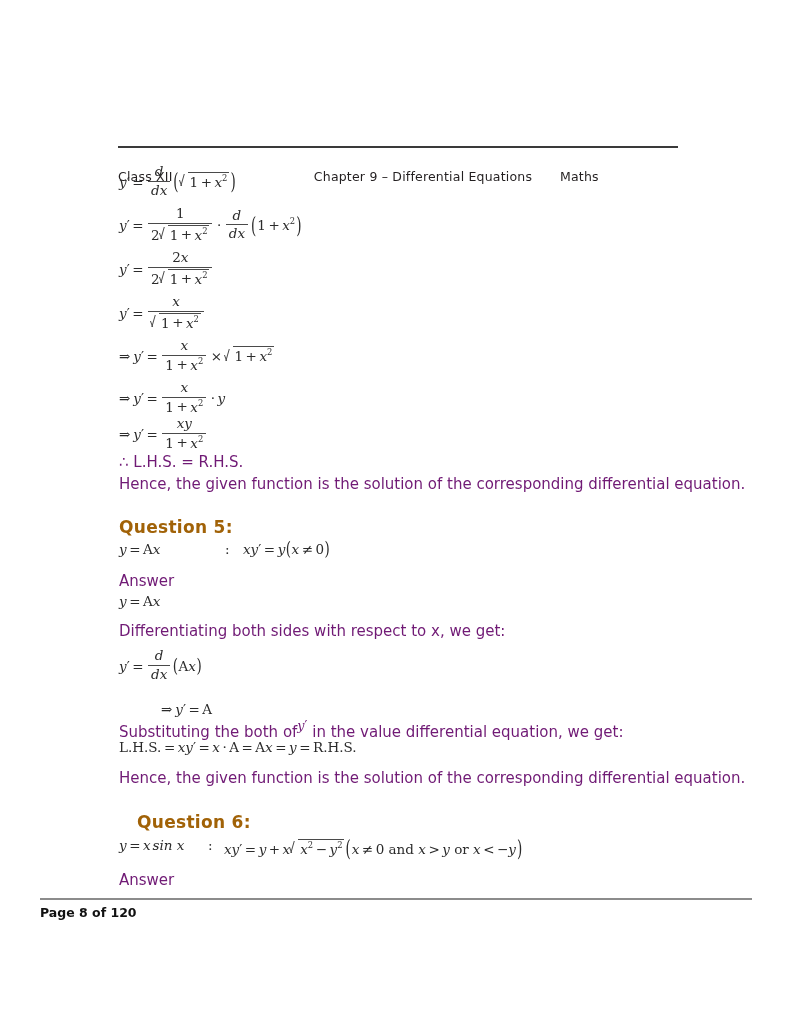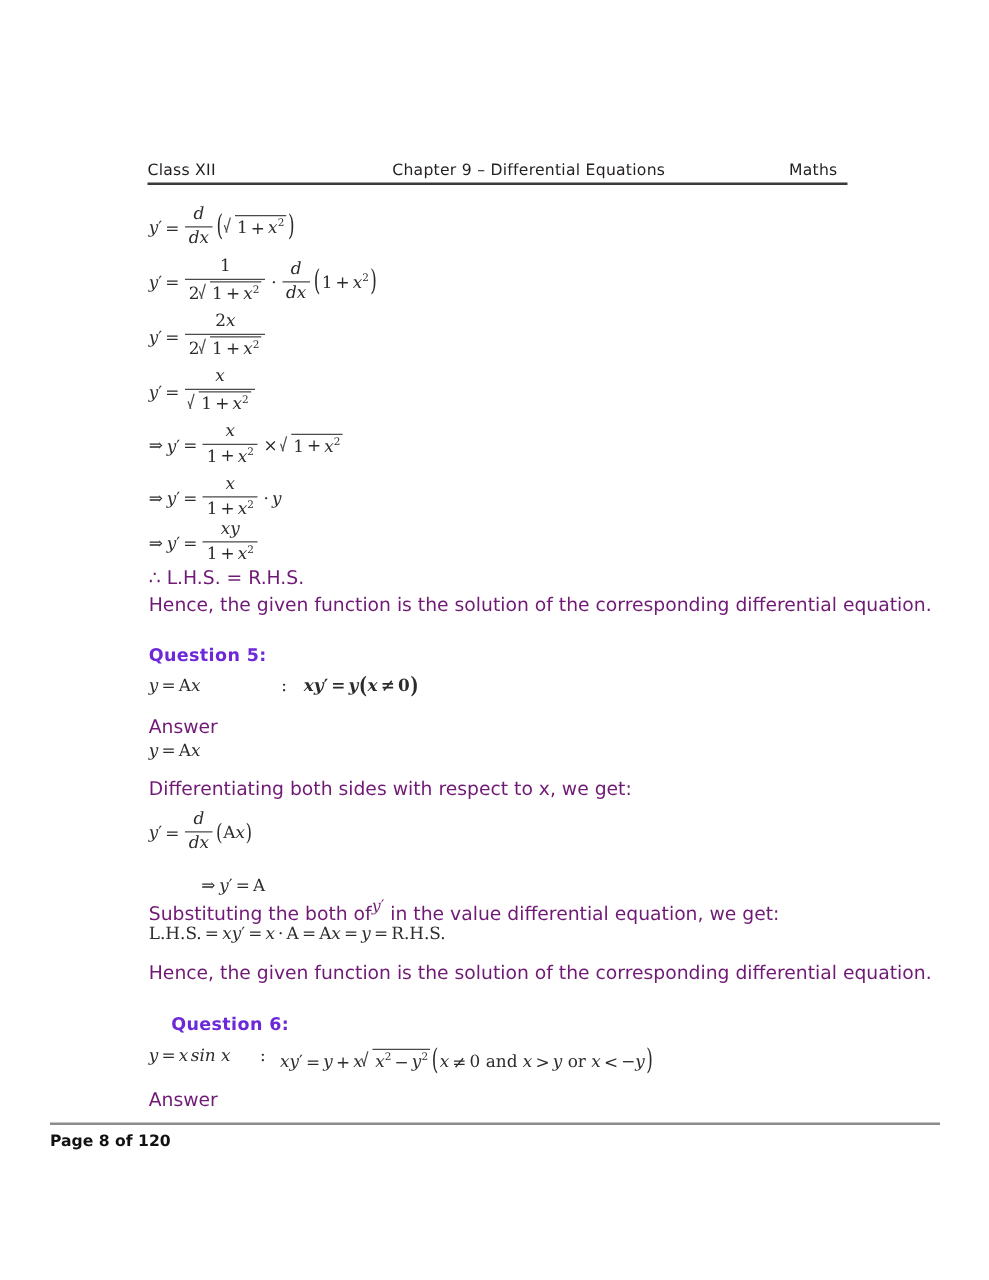--- a/index.html
+++ b/index.html
@@ -29,21 +29,21 @@
     top: 128px;
     width: 560px;
     display: flex;
     align-items: baseline;
     font-size: 12.5px;
     color: #231f20;
     letter-spacing: 0.2px;
   }
   .header .h-left   { width: 168px; text-align: left; }
   .header .h-center { flex: 1; text-align: center; }
-  .header .h-right  { width: 110px; text-align: right; padding-right: 8px;}
+  .header .h-right  { width: 110px; padding-right: 8px; margin-top: 41px;}
   .header-rule {
     position: absolute;
     left: 118px;
     top: 146px;
     width: 560px;
     height: 1.6px;
     background: #3a3a3a;
   }
   
   .footer-rule {
@@ -67,23 +67,23 @@
   
   .ptext {
     position: absolute;
     font-size: 15px;
     color: #701a75;
     line-height: 1.35;
     white-space: nowrap;
   }
   .qhead {
     position: absolute;
-    font-size: 14px;
+    font-size: 17px;
     font-weight: bold;
-    color: #6d28d9;
+    color: #a16207;
     letter-spacing: 0.3px;
   }
   
   .math {
     position: absolute;
     font-family: "DejaVu Serif", serif;
     font-size: 13.5px;
     color: #2b2b2b;
     white-space: nowrap;
     line-height: 1;
@@ -221,21 +221,21 @@
   <div class="ptext" style="left:119px; top:452px;">∴ L.H.S. = R.H.S.</div>
 
   <div class="ptext" style="left:119px; top:474px;">Hence, the given function is the solution of the corresponding differential equation.</div>
 
   <div class="qhead" style="left:119px; top:517px;">Question 5:</div>
 
   <div class="math" style="left:119px; top:543px;">
     <i>y</i><span class="op">=</span><span class="mup">A</span><i>x</i>
   </div>
   <div class="math" style="left:225px; top:543px;">:</div>
-  <div class="math" style="left:243px; top:543px;font-weight:bold;">
+  <div class="math" style="left:243px; top:543px;">
     <i>xy</i><span class="mup">′</span><span class="op">=</span><i>y</i><span class="paren-sm">(</span><i>x</i><span class="op">≠</span>0<span class="paren-sm">)</span>
   </div>
 
   <div class="ptext" style="left:119px; top:571px;">Answer</div>
 
   <div class="math" style="left:119px; top:595px;">
     <i>y</i><span class="op">=</span><span class="mup">A</span><i>x</i>
   </div>
 
   <div class="ptext" style="left:119px; top:621px;">Differentiating both sides with respect to x, we get:</div>

